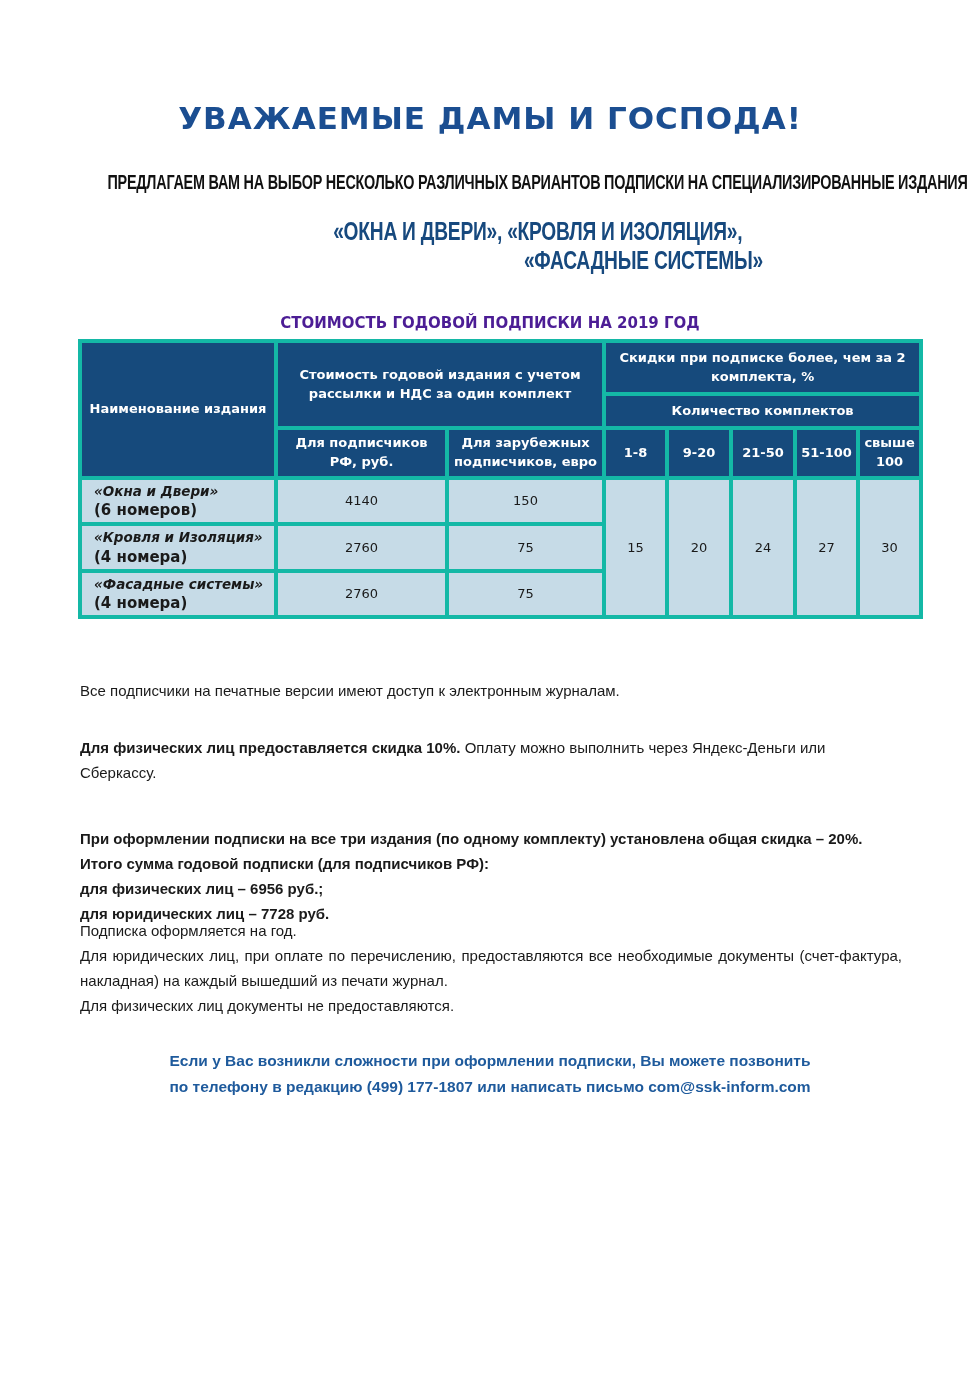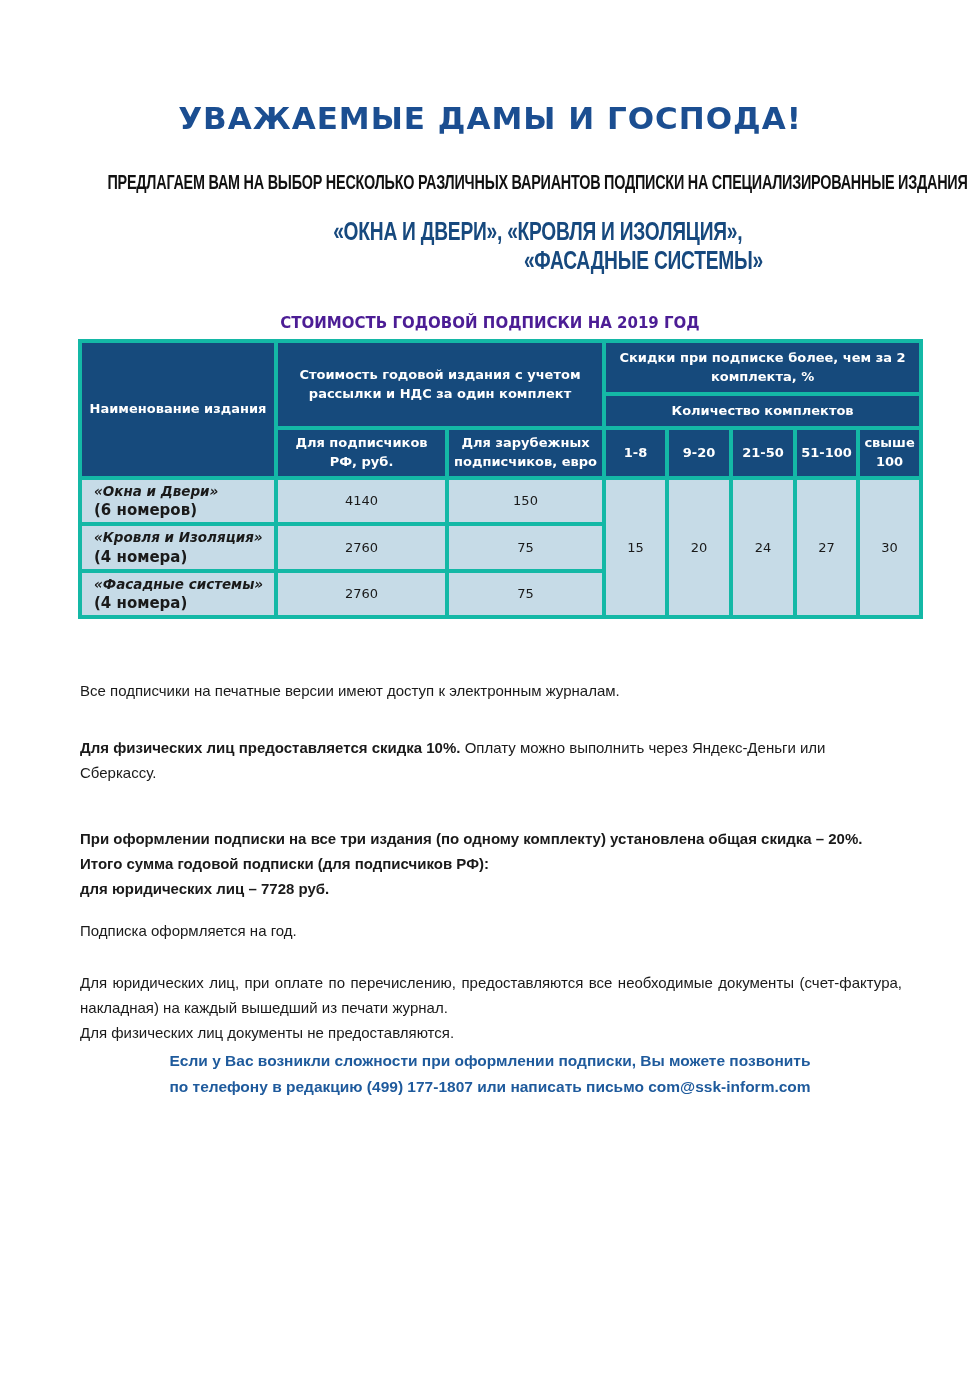--- a/index.html
+++ b/index.html
@@ -74,21 +74,21 @@
   .name-cell .ed-name{font-weight:bold;font-size:13.5px;display:block;font-style:italic;}
   .name-cell .ed-note{font-weight:bold;font-size:15px;display:block;}
 
   
   .note{position:absolute;left:80px;width:822px;font-size:15px;line-height:25px;}
   .note-1{top:678px;}
   .note-2{top:735px;}
   .note-3{top:795px;font-weight:bold;margin-top:31px;}
   .note-4{top:918px;}
   .note .b{font-weight:bold;}
-  .justify{text-align:justify;margin-top:27px;}
+  .justify{text-align:justify;}
 
   
   .footer-contact{
     position:absolute;top:1048px;left:0;width:980px;
     text-align:center;font-weight:bold;font-size:15.5px;
     line-height:26px;color:#1e5a9c;
   }
 </style>
 </head>
 <body>
@@ -172,20 +172,21 @@
 
   <div class="note note-1">Все подписчики на печатные версии имеют доступ к электронным журналам.</div>
 
   <div class="note note-2">
     <span class="b">Для физических лиц предоставляется скидка 10%.</span><span> Оплату можно выполнить через Яндекс-Деньги или Сберкассу.</span>
   </div>
 
   <div class="note note-3">
     <div>При оформлении подписки на все три издания (по одному комплекту) установлена общая скидка – 20%.</div>
     <div>Итого сумма годовой подписки (для подписчиков РФ):</div>
+    <div>для физических лиц – 6956 руб.;</div>
     <div>для юридических лиц – 7728 руб.</div>
   </div>
 
   <div class="note note-4">
     <div>Подписка оформляется на год.</div>
     <div class="justify">Для юридических лиц, при оплате по перечислению, предоставляются все необходимые документы (счет-фактура, накладная) на каждый вышедший из печати журнал.</div>
     <div>Для физических лиц документы не предоставляются.</div>
   </div>
 
   <div class="footer-contact">

